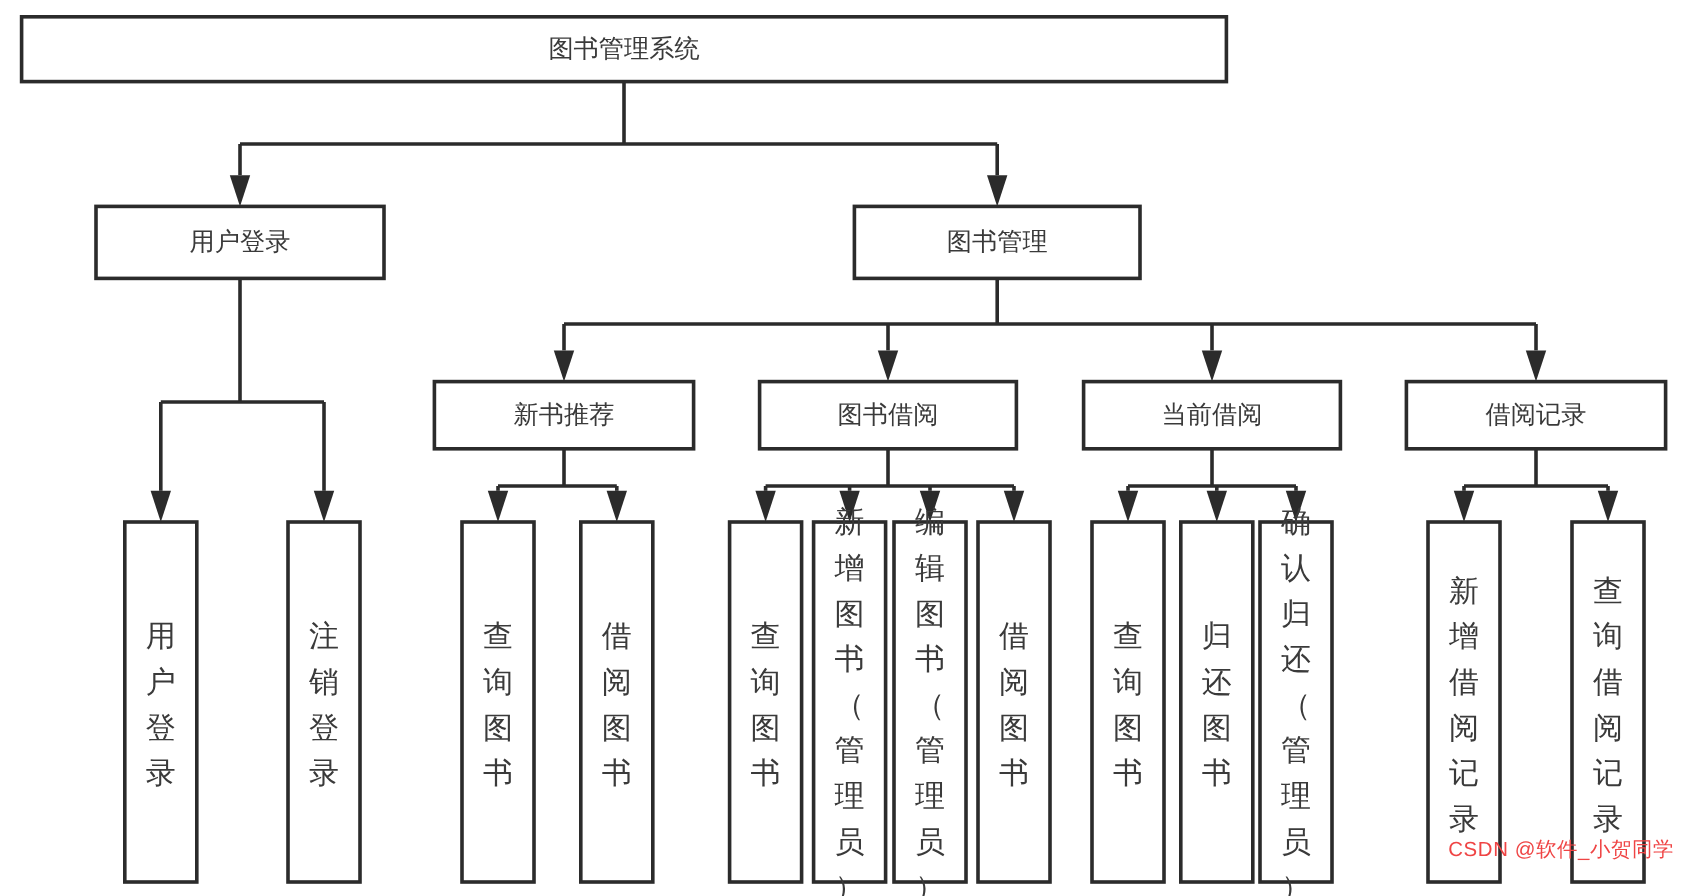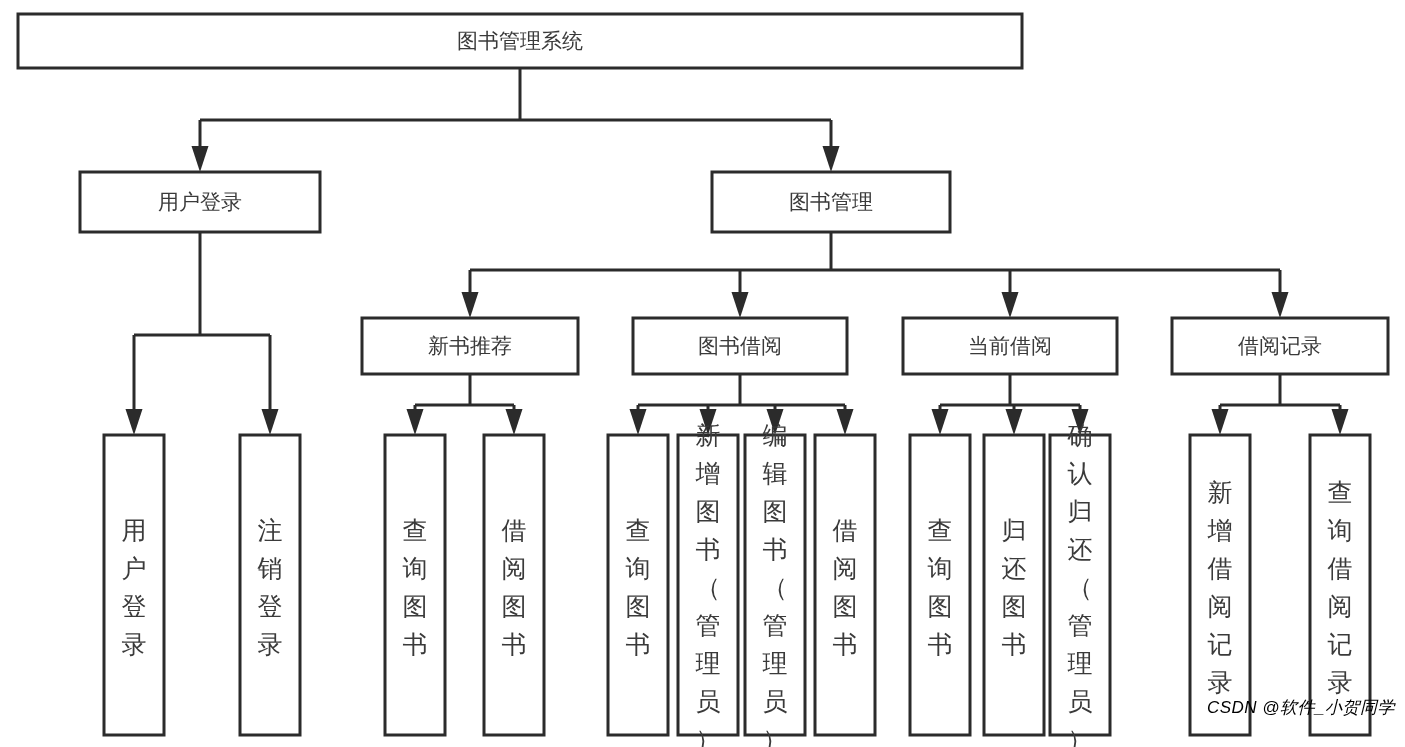--- a/index.html
+++ b/index.html
@@ -54,25 +54,24 @@
     font-size: 25px;
     fill: #3a3a3a;
     text-anchor: middle;
   }
   .watermark {
     position: absolute;
     right: 10px;
     bottom: 8px;
     font-family: "Liberation Sans", "DejaVu Sans", sans-serif;
     font-size: 17px;
-    color: #000000;
+    color: #ef4444;
     letter-spacing: 0.5px;
     white-space: nowrap;
     user-select: none;
-    font-style: italic;
   }
 </style>
 </head>
 <body>
 
 <div id="diagram-root">
 
   <svg id="tree-svg" viewBox="0 0 1405 747">
     <g id="links-layer">
         <g>

